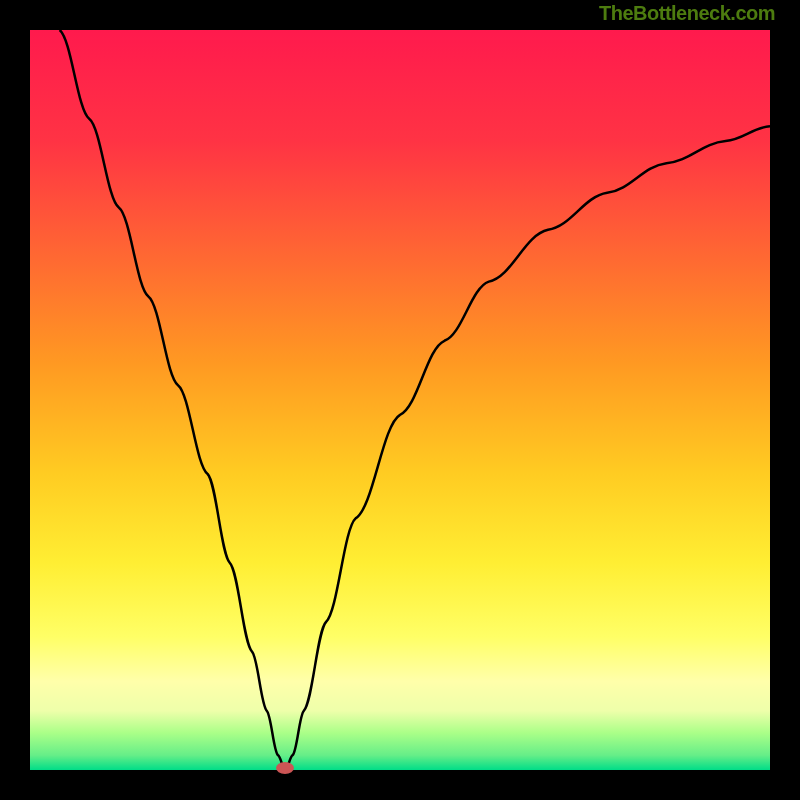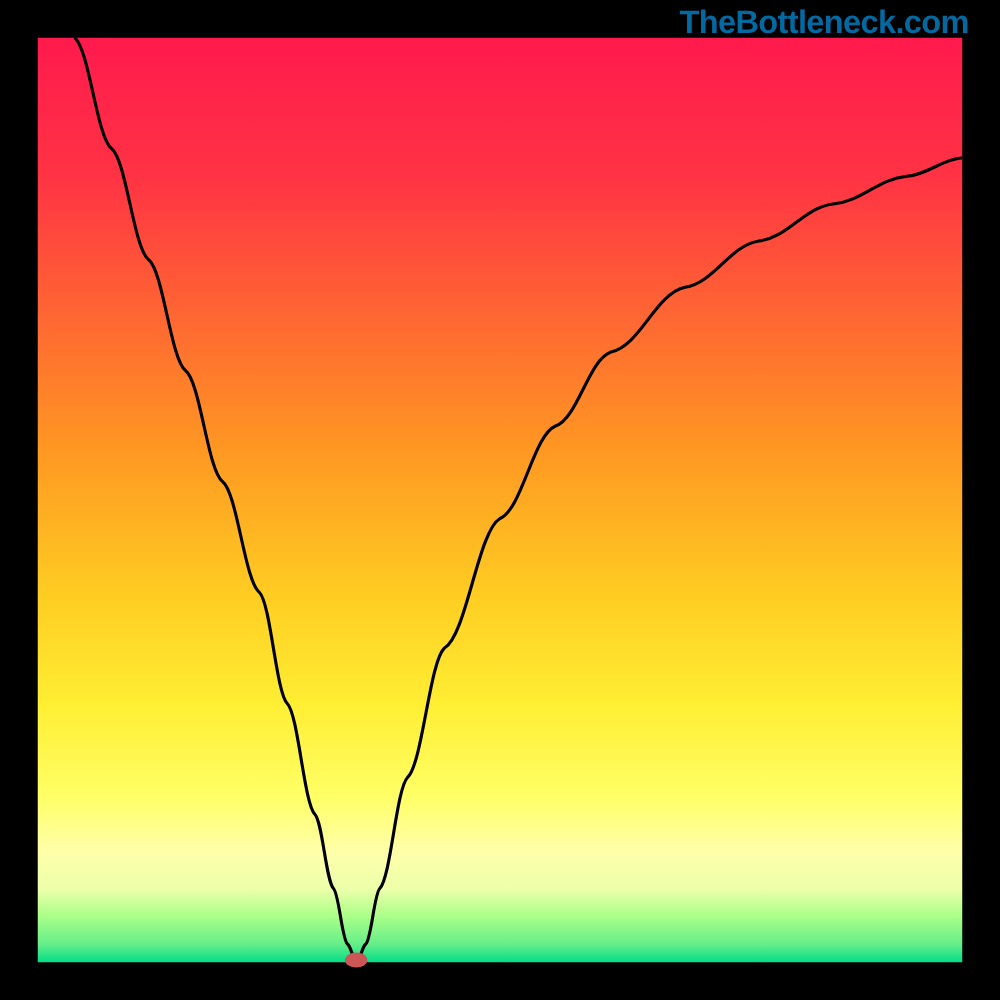--- a/index.html
+++ b/index.html
@@ -21,23 +21,23 @@
       height: 800px;
       position: relative;
       background: #000;
     }
     
     .watermark {
       position: absolute;
       top: 2px;
       right: 25px;
       font-family: Arial, sans-serif;
-      font-size: 26px;
+      font-size: 20px;
       font-weight: bold;
-      color: #0369a1;
+      color: #4d7c0f;
       z-index: 10;
       letter-spacing: -0.5px;
     }
     
     .chart-area {
       position: absolute;
       left: 30px;
       top: 30px;
       width: 740px;
       height: 740px;

